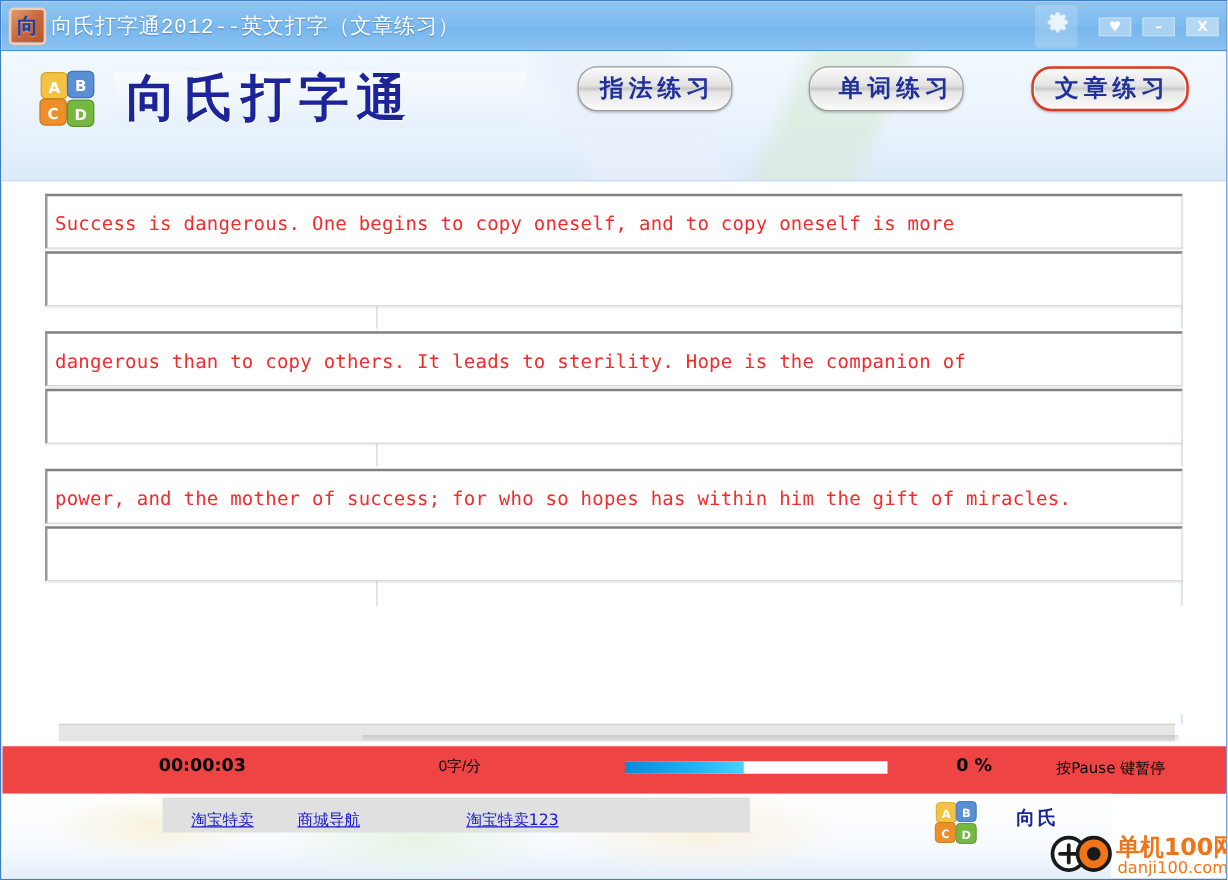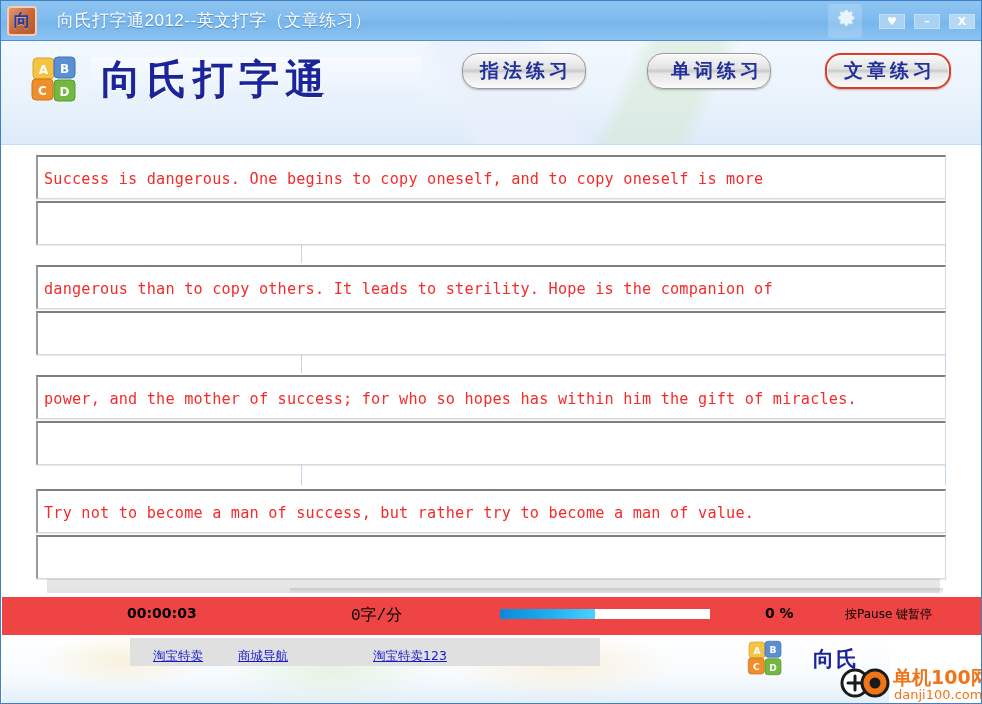--- a/index.html
+++ b/index.html
@@ -34,24 +34,24 @@
     background: linear-gradient(135deg, #e09a72 0%, #c9683c 50%, #b45a2e 100%);
     border: 2px solid #f3cdb4;
     color: #1c3fa0;
     font-size: 17px; font-weight: bold;
     display: flex; align-items: center; justify-content: center;
     font-family: "DejaVu Sans", sans-serif;
     text-shadow: 0 1px 0 rgba(255,255,255,.4);
     flex: 0 0 auto;
   }
   #title-text {
-    margin-left: 20px;
+    margin-left: 4px;
     color: #ffffff;
     font-size: 17px;
-    font-family: Liberation Sans, sans-serif;
+    font-family: Liberation Mono, monospace;
     letter-spacing: .5px;
     text-shadow: 0 1px 1px rgba(40,90,150,.55);
     white-space: nowrap;
   }
   #win-controls {
     position: absolute; right: 6px; top: 0;
     height: 40px;
     display: flex; align-items: center; gap: 9px;
   }
   .gear {
@@ -216,22 +216,22 @@
     width: 979px; height: 38px;
     background: #ef4444;
   }
   #stat-time {
     position: absolute; left: 125px; top: 8px;
     color: #000000; font-size: 14px; font-weight: bold;
     font-family: "DejaVu Sans", sans-serif;
   }
   #stat-speed {
     position: absolute; left: 349px; top: 8px;
-    color: #000000; font-size: 16px;
-    font-family: Liberation Mono, monospace;
+    color: #000000; font-size: 12px;
+    font-family: Liberation Sans, sans-serif;
   }
   #progress-track {
     position: absolute; left: 498px; top: 12px;
     width: 210px; height: 10px;
     background: #ffffff;
   }
   #progress-fill {
     height: 10px; width: 45%;
     background: linear-gradient(to right, #0a8ad8 0%, #1fb0f0 55%, #49d2ff 100%);
   }
@@ -271,21 +271,21 @@
     cursor: pointer;
     white-space: nowrap;
   }
   #flink-0 { left: 23px; }
   #flink-1 { left: 108px; }
   #flink-2 { left: 243px; }
 
   #footer-abcd { position: absolute; left: 745px; top: 638px; width: 38px; height: 38px; }
   #footer-brand {
     position: absolute; left: 812px; top: 644px;
-    color: #1c249a; font-size: 21px; font-weight: bold;
+    color: #1c249a; font-size: 15px; font-weight: bold;
     font-family: "DejaVu Serif", serif;
     letter-spacing: 2px;
     white-space: nowrap;
     text-align: center;
   }
   #watermark {
     position: absolute; left: 838px; top: 664px;
     width: 146px; height: 40px;
   }
   #wm-text1 {
@@ -384,28 +384,20 @@
 
     <div class="block" style="top:118px;">
       <div class="line">
         <span class="line-text">dangerous than to copy others. It leads to sterility. Hope is the companion of</span>
       </div>
       <div class="line second">
         <span class="line-input"></span>
       </div>
     </div>
 
-    <div class="block" style="top:342px;">
-      <div class="line">
-        <span class="line-text">Try not to become a man of success, but rather try to become a man of value.</span>
-      </div>
-      <div class="line second">
-        <span class="line-input"></span>
-      </div>
-    </div>
   </div>
 
   <div id="status-shelf"></div>
 
   <div id="statusbar">
     <div id="stat-time">00:00:03</div>
     <div id="stat-speed">0字/分</div>
     <div id="progress-track">
       <div id="progress-fill" style="width: 45%;"></div>
     </div>

